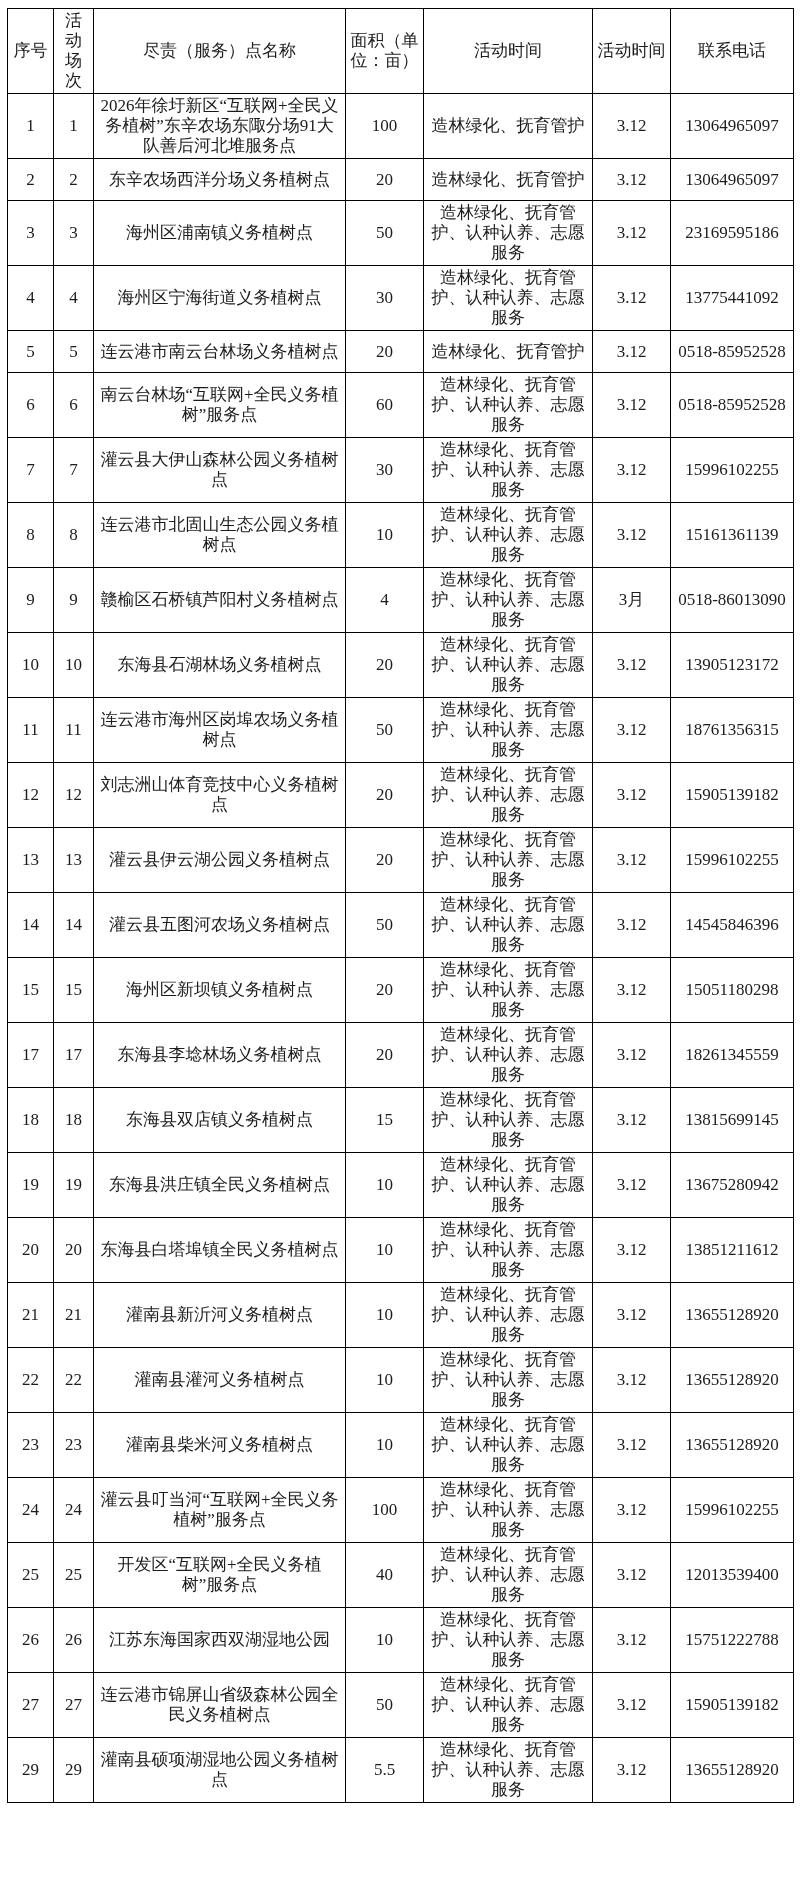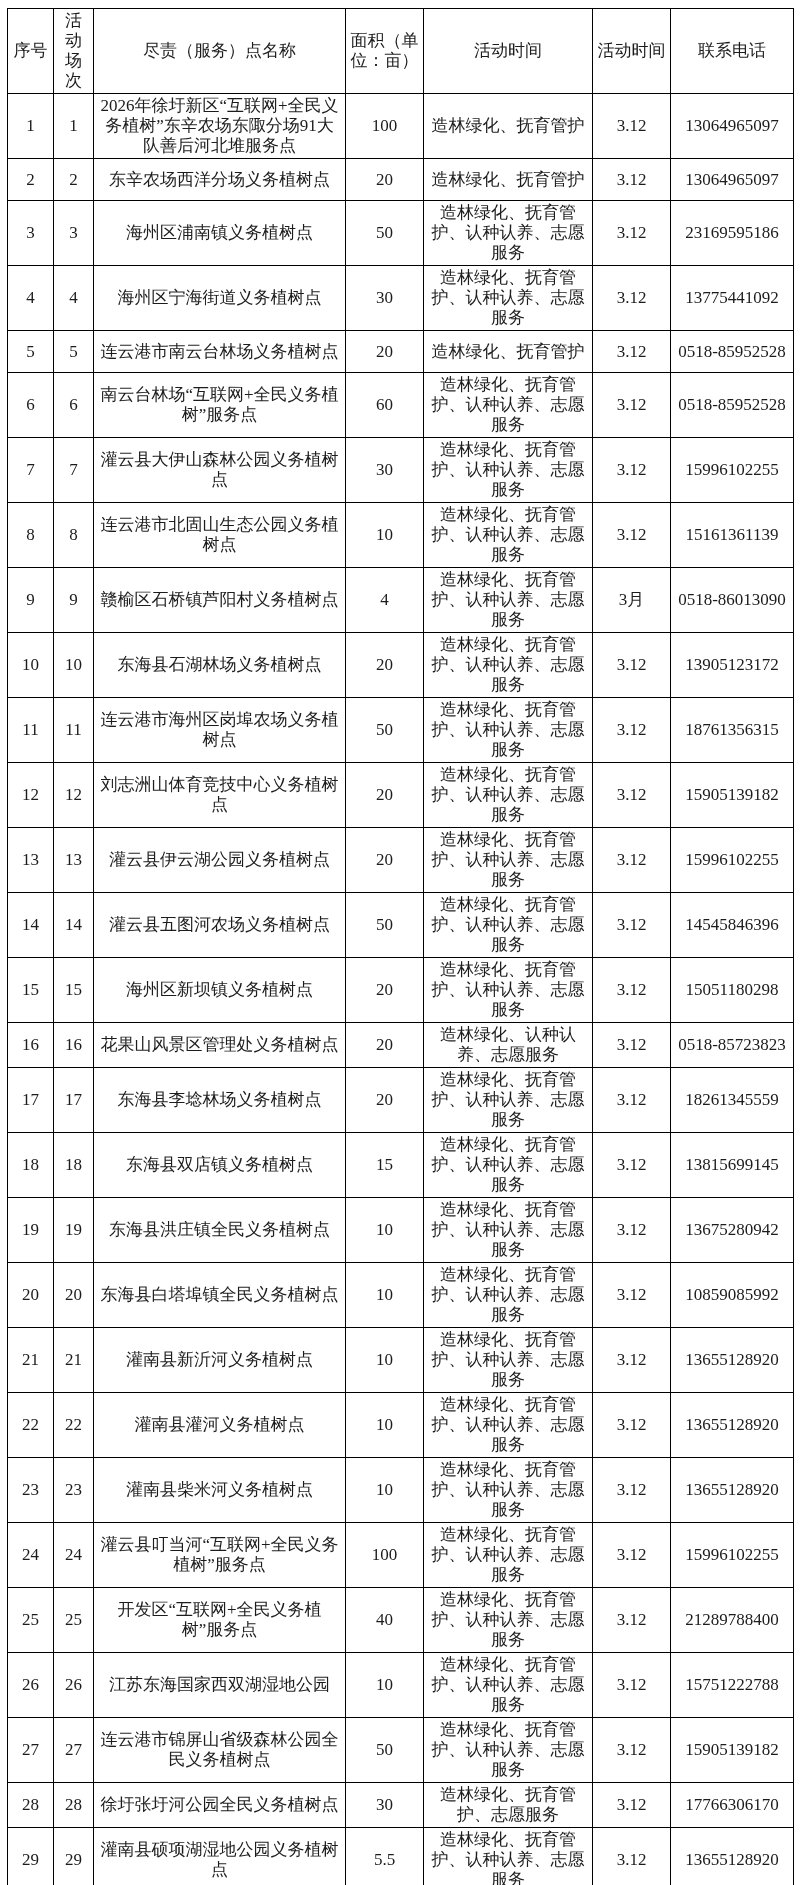--- a/index.html
+++ b/index.html
@@ -199,29 +199,20 @@
         <tr>
     <td>15</td>
     <td>15</td>
     <td>海州区新坝镇义务植树点</td>
     <td>20</td>
     <td>造林绿化、抚育管护、认种认养、志愿服务</td>
     <td>3.12</td>
     <td>15051180298</td>
   </tr>
         <tr>
-    <td>16</td>
-    <td>16</td>
-    <td>花果山风景区管理处义务植树点</td>
-    <td>20</td>
-    <td>造林绿化、认种认养、志愿服务</td>
-    <td>3.12</td>
-    <td>0518-85723823</td>
-  </tr>
-        <tr>
     <td>17</td>
     <td>17</td>
     <td>东海县李埝林场义务植树点</td>
     <td>20</td>
     <td>造林绿化、抚育管护、认种认养、志愿服务</td>
     <td>3.12</td>
     <td>18261345559</td>
   </tr>
         <tr>
     <td>18</td>
@@ -241,21 +232,21 @@
     <td>3.12</td>
     <td>13675280942</td>
   </tr>
         <tr>
     <td>20</td>
     <td>20</td>
     <td>东海县白塔埠镇全民义务植树点</td>
     <td>10</td>
     <td>造林绿化、抚育管护、认种认养、志愿服务</td>
     <td>3.12</td>
-    <td>10859085992</td>
+    <td>13851211612</td>
   </tr>
         <tr>
     <td>21</td>
     <td>21</td>
     <td>灌南县新沂河义务植树点</td>
     <td>10</td>
     <td>造林绿化、抚育管护、认种认养、志愿服务</td>
     <td>3.12</td>
     <td>13655128920</td>
   </tr>
@@ -286,48 +277,39 @@
     <td>3.12</td>
     <td>15996102255</td>
   </tr>
         <tr>
     <td>25</td>
     <td>25</td>
     <td>开发区“互联网+全民义务植树”服务点</td>
     <td>40</td>
     <td>造林绿化、抚育管护、认种认养、志愿服务</td>
     <td>3.12</td>
-    <td>21289788400</td>
+    <td>12013539400</td>
   </tr>
         <tr>
     <td>26</td>
     <td>26</td>
     <td>江苏东海国家西双湖湿地公园</td>
     <td>10</td>
     <td>造林绿化、抚育管护、认种认养、志愿服务</td>
     <td>3.12</td>
     <td>15751222788</td>
   </tr>
         <tr>
     <td>27</td>
     <td>27</td>
     <td>连云港市锦屏山省级森林公园全民义务植树点</td>
     <td>50</td>
     <td>造林绿化、抚育管护、认种认养、志愿服务</td>
     <td>3.12</td>
     <td>15905139182</td>
-  </tr>
-        <tr>
-    <td>28</td>
-    <td>28</td>
-    <td>徐圩张圩河公园全民义务植树点</td>
-    <td>30</td>
-    <td>造林绿化、抚育管护、志愿服务</td>
-    <td>3.12</td>
-    <td>17766306170</td>
   </tr>
         <tr>
     <td>29</td>
     <td>29</td>
     <td>灌南县硕项湖湿地公园义务植树点</td>
     <td>5.5</td>
     <td>造林绿化、抚育管护、认种认养、志愿服务</td>
     <td>3.12</td>
     <td>13655128920</td>
   </tr>

